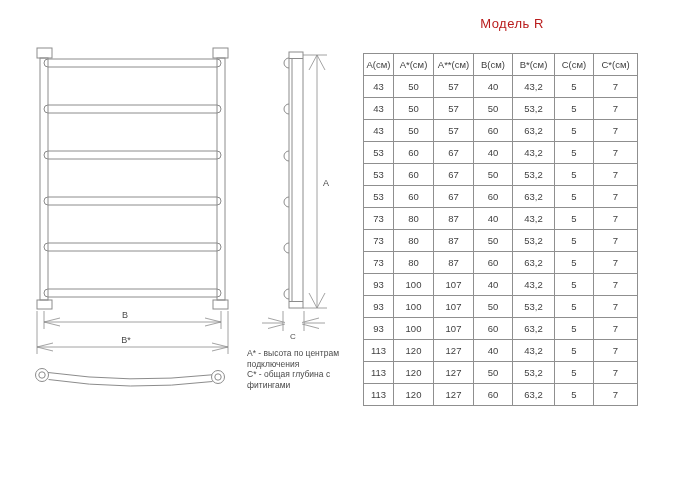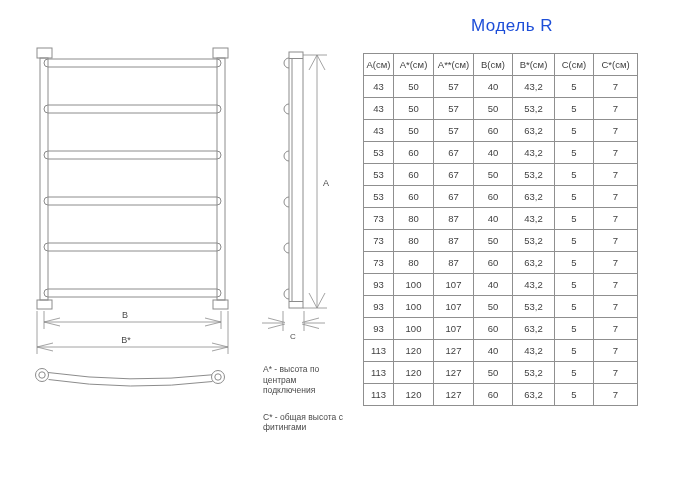--- a/index.html
+++ b/index.html
@@ -2,36 +2,36 @@
 <html><head>
 <meta charset="utf-8">
 <style>
   html,body{margin:0;padding:0;background:#ffffff;}
   .page{
     position:relative;width:688px;height:500px;background:#ffffff;overflow:hidden;
     font-family:"Liberation Sans", sans-serif;
   }
   .page-title{
     position:absolute;left:375px;top:16px;width:274px;text-align:center;
-    font-size:17px;color:#1d4ed8;letter-spacing:0.5px;
+    font-size:13px;color:#b91c1c;letter-spacing:0.5px;
   }
   table.spec{
     position:absolute;left:363px;top:53px;width:274px;
     border-collapse:collapse;table-layout:fixed;padding-left:16px;
   }
   table.spec th, table.spec td{
     border:1px solid #8f8f8f;font-weight:normal;font-size:9.5px;color:#3f3f3f;
     text-align:center;vertical-align:middle;padding:0;height:21px;
     overflow:hidden;white-space:nowrap;
   }
   .legend{
     position:absolute;left:247px;top:348px;width:114px;
     font-size:8.5px;line-height:10.5px;color:#4a4a4a;
   }
-  .legend-item{margin:16px;}
+  .legend-item{margin:0;}
   svg.drawing{position:absolute;left:0;top:0;}
   svg.drawing .ln{stroke:#8c8c8c;stroke-width:1;fill:none;}
   svg.drawing .dim{stroke:#8c8c8c;stroke-width:0.8;fill:none;}
   svg.drawing text{fill:#4a4a4a;font-family:"Liberation Sans",sans-serif;}
 </style>
 </head>
 <body>
 
 <div class="page">
 
@@ -274,16 +274,16 @@
           <td>60</td>
           <td>63,2</td>
           <td>5</td>
           <td>7</td>
         </tr>
       </tbody>
   </table>
 
   <div class="legend">
       <div class="legend-item">А* - высота по центрам подключения</div>
-      <div class="legend-item">С* - общая высота с фитингами</div>
+      <div class="legend-item">С* - общая глубина с фитингами</div>
     </div>
 
 </div>
 
 </body></html>

